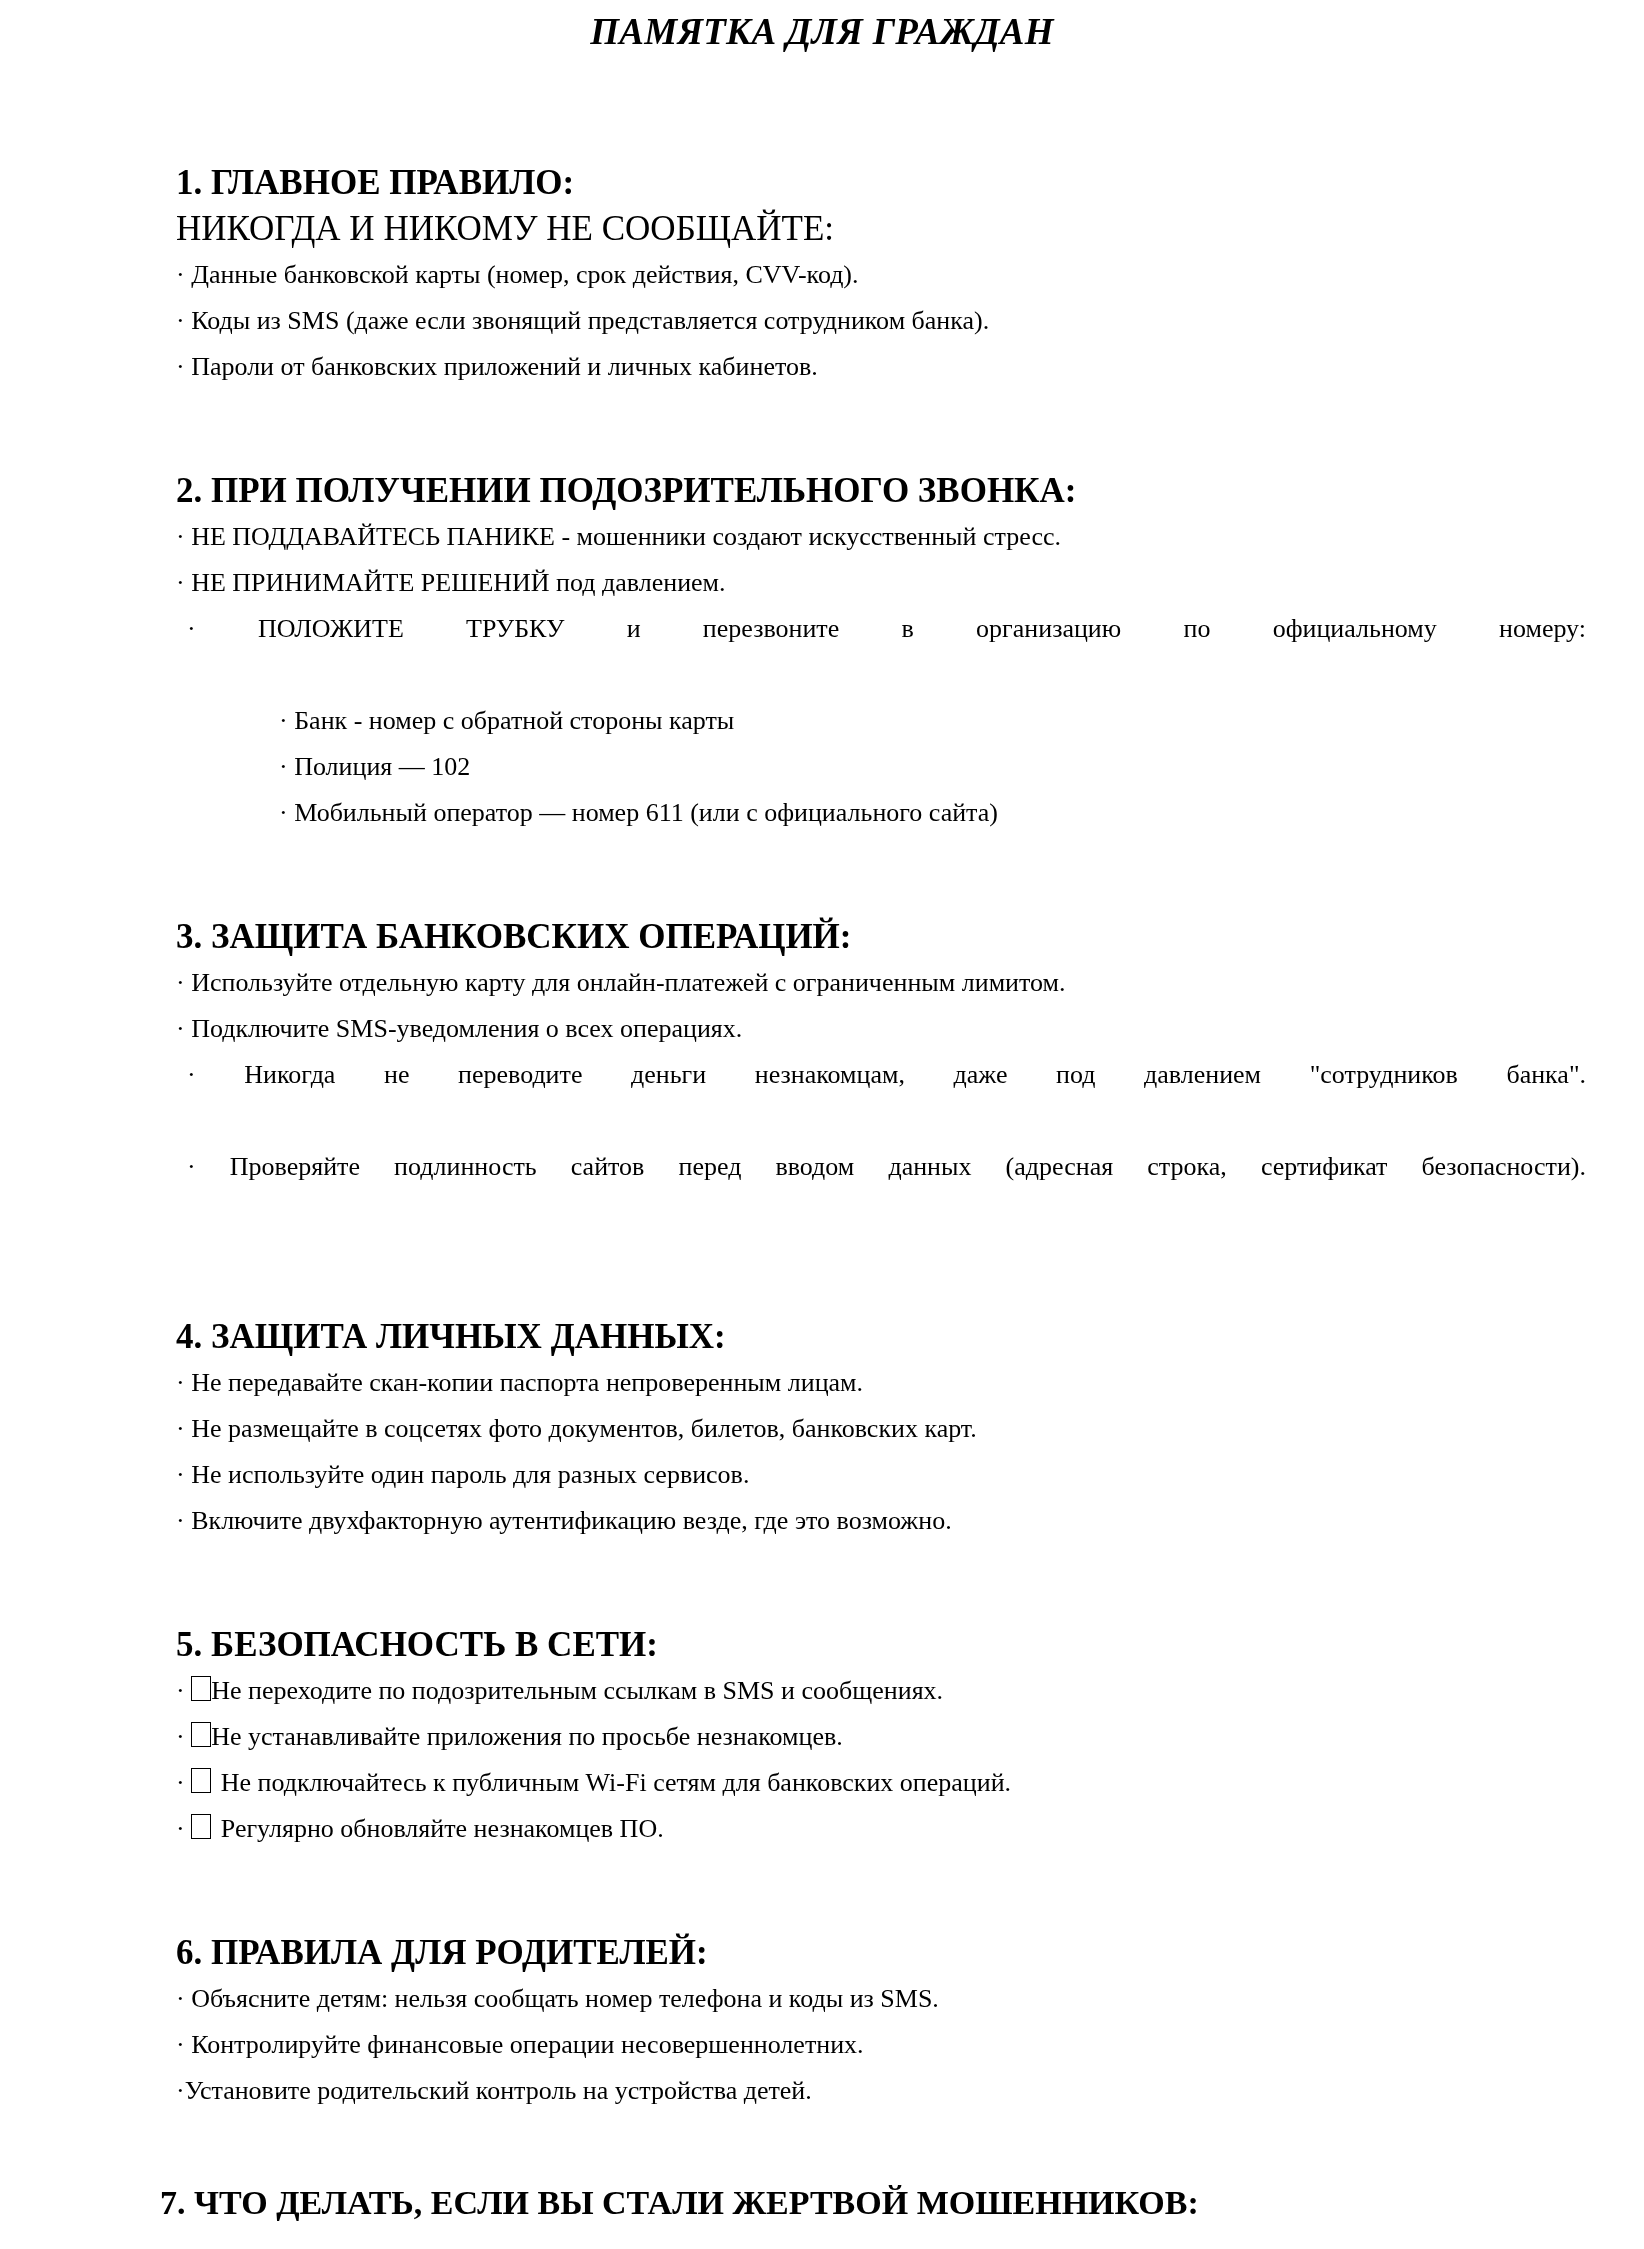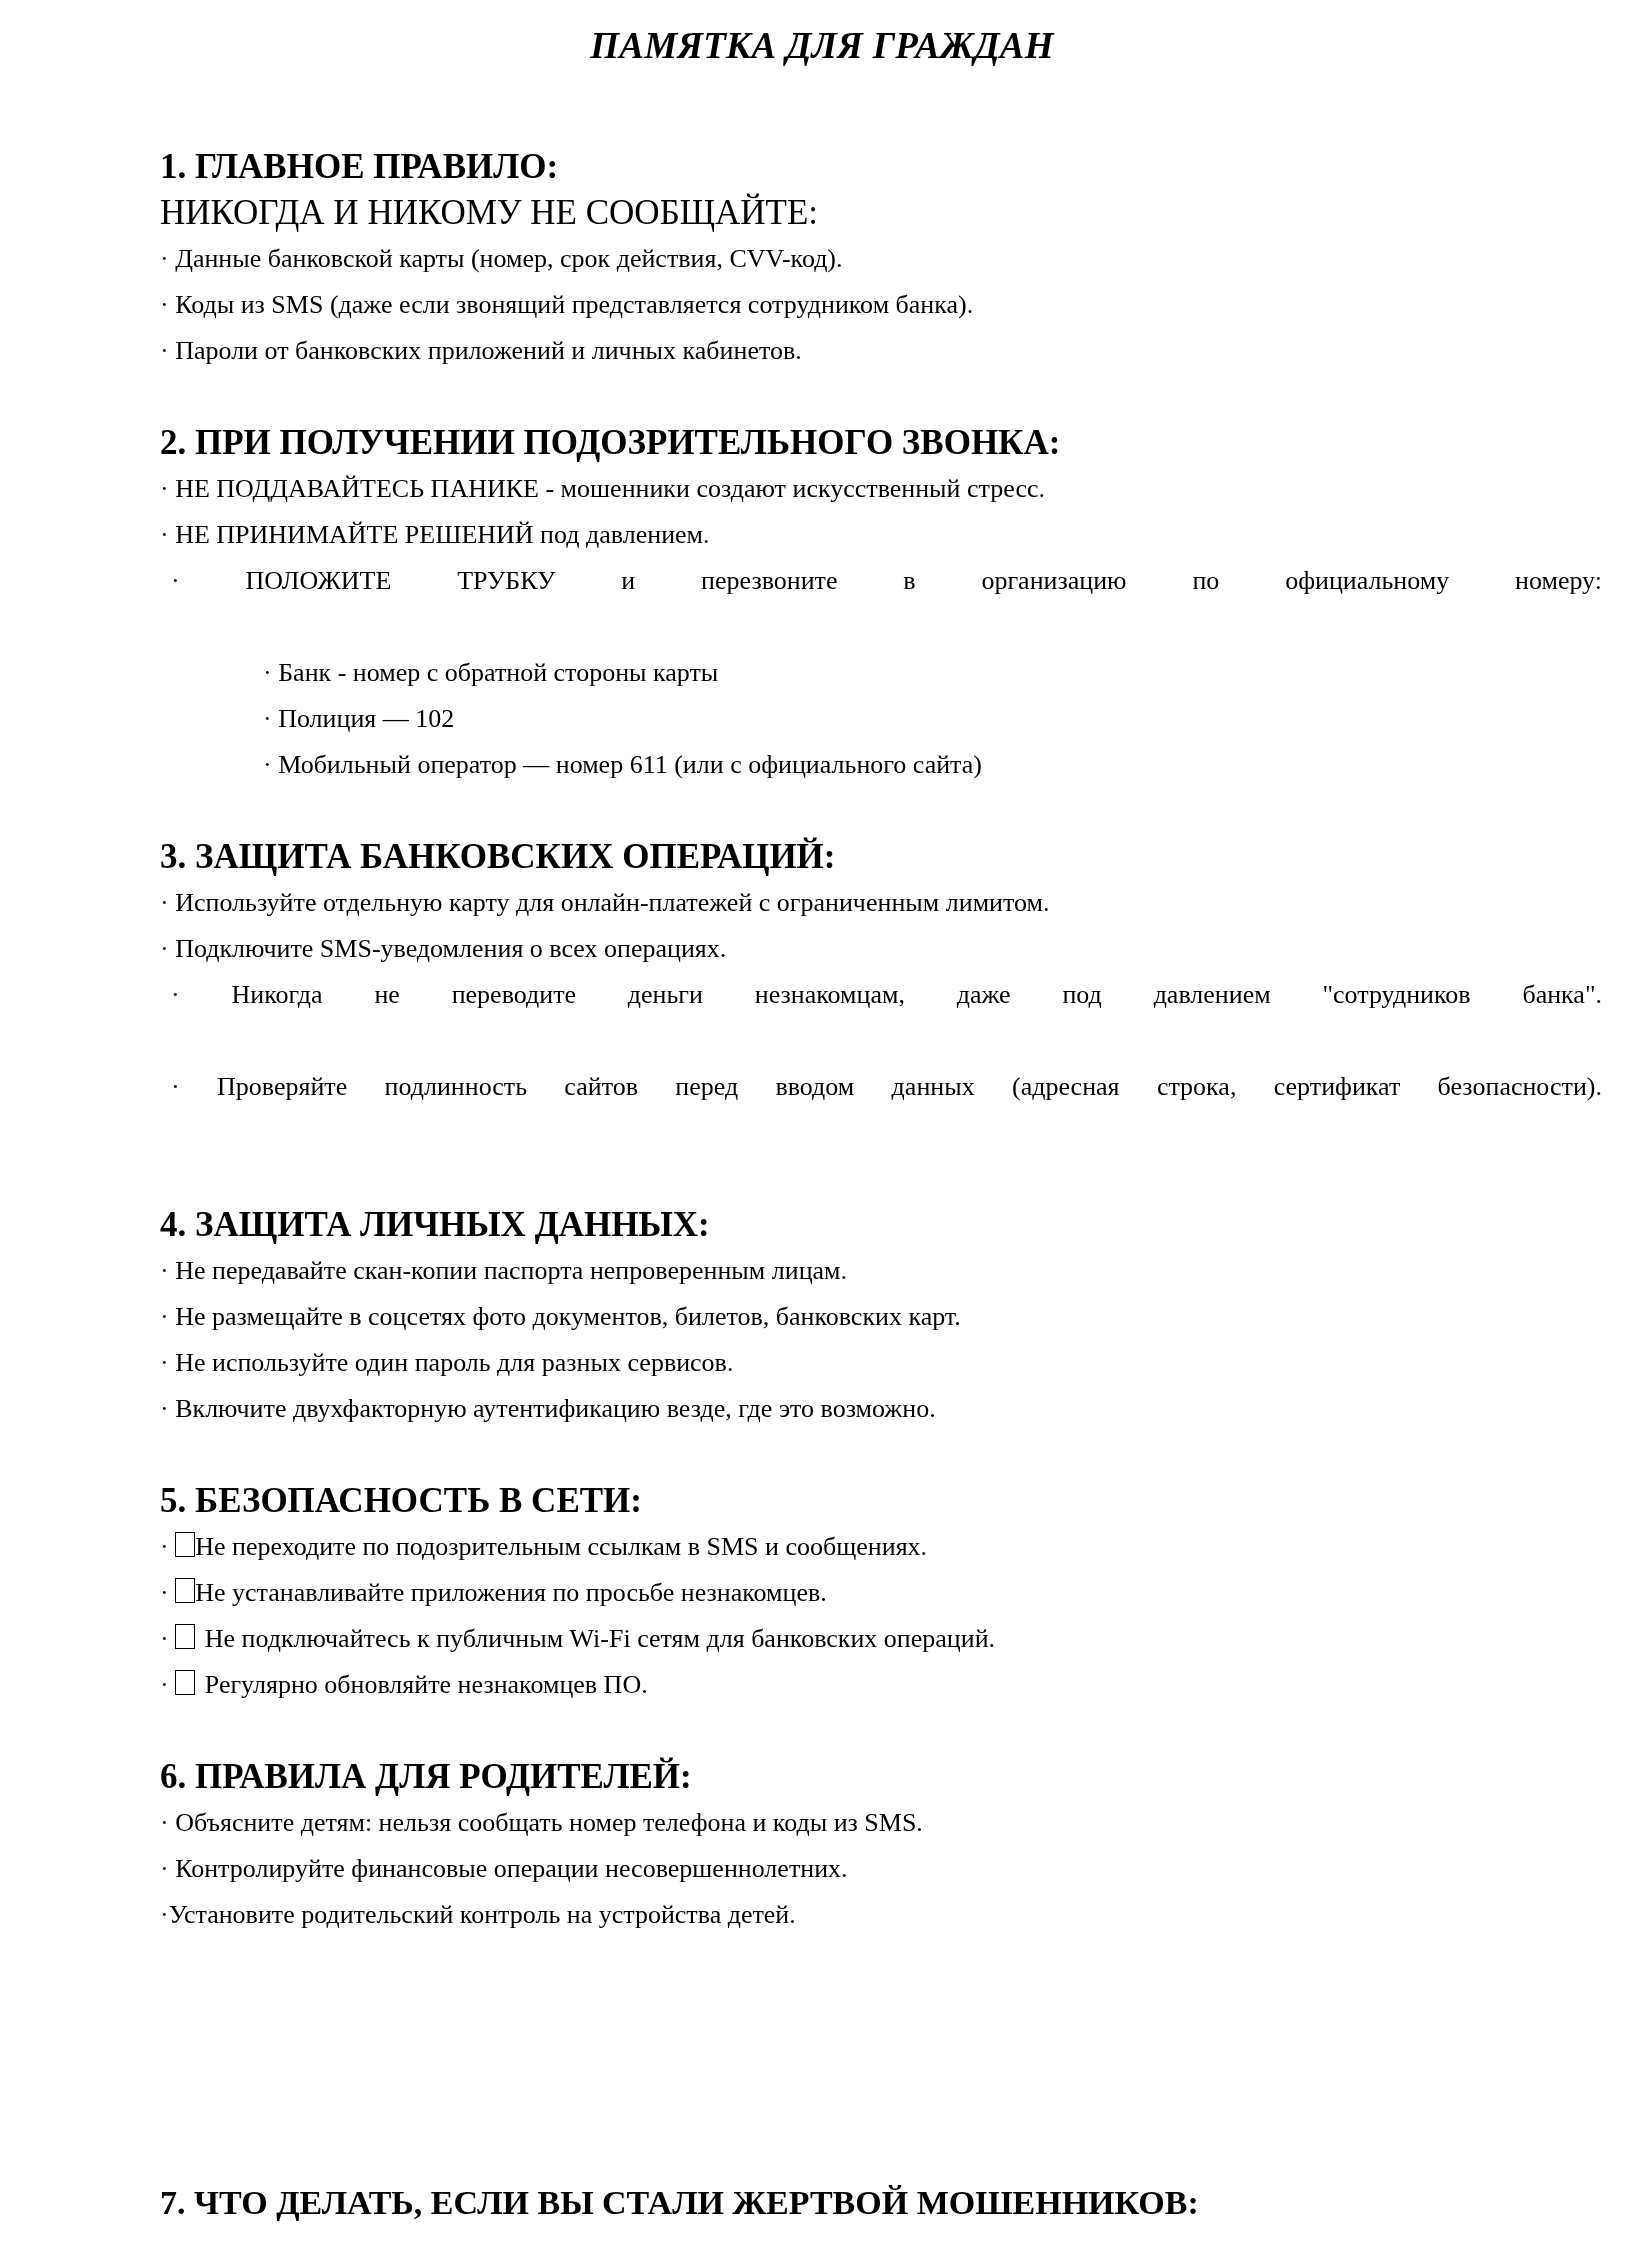--- a/index.html
+++ b/index.html
@@ -26,33 +26,33 @@
 
   
   .doc-title {
     text-align: center;
     font-weight: bold;
     font-style: italic;
     font-size: 37px;
     line-height: 47px;
     letter-spacing: 0.3px;
     margin: 0;
-    padding-top: 22px;
+    padding-top: 8px;
   }
   .doc-title .tline { display: block; }
 
   
   .body-col {
     position: absolute;
     left: 50px;
     right: 42px;
     top: 144px;
   }
 
-  .sec { margin: 0; }
+  .sec { margin: 16px; }
 
   .sec-heading {
     font-weight: bold;
     font-size: 35px;
     line-height: 46px;
     text-indent: 110px;
     margin: 0;
     white-space: nowrap;
   }
 

